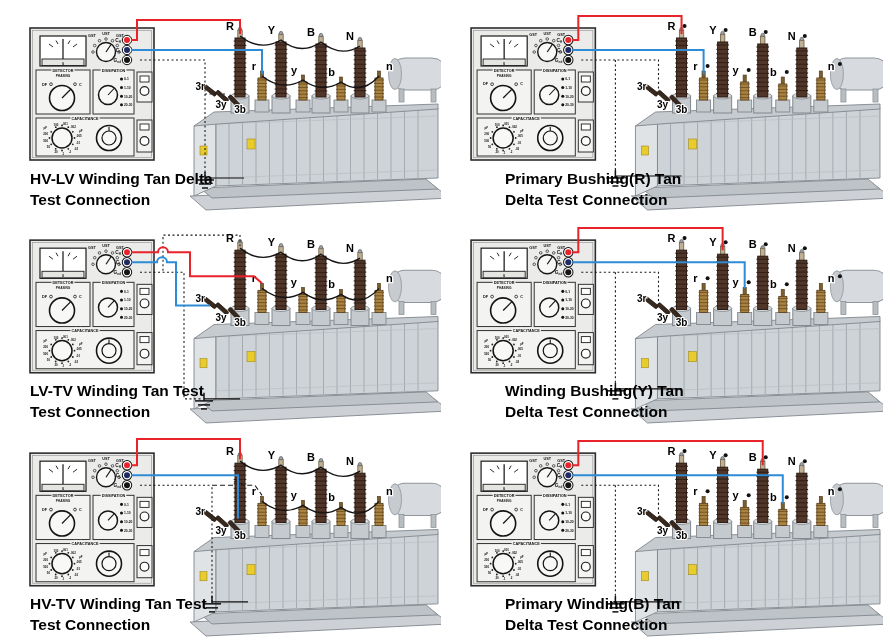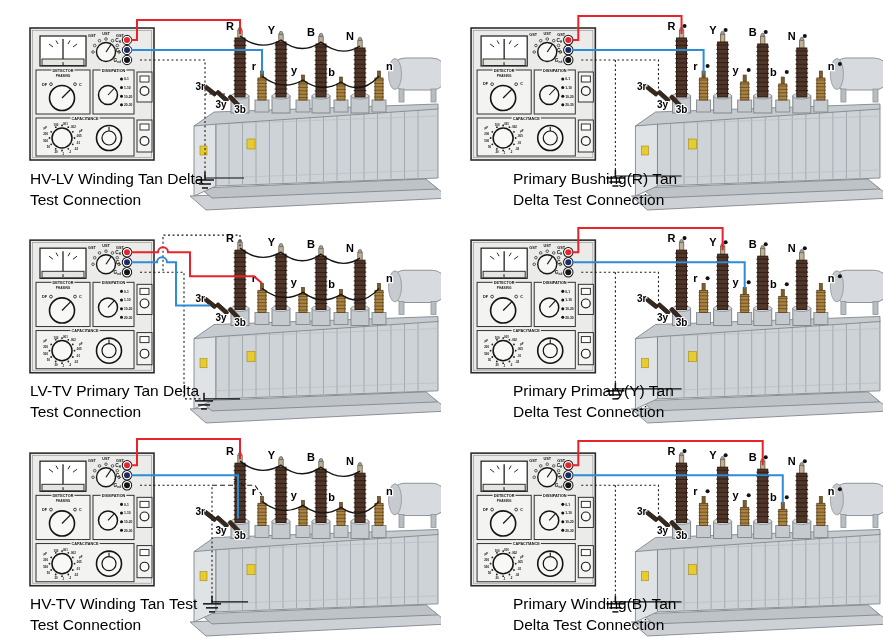--- a/index.html
+++ b/index.html
@@ -1,22 +1,22 @@
 <!DOCTYPE html>
 <html><head>
 <meta charset="utf-8">
 <style>
   html,body{margin:0;padding:0;background:#fff;}
   .canvas{position:relative;width:883px;height:638px;background:#ffffff;overflow:hidden;
           font-family:"Liberation Sans",sans-serif;}
   .panel{position:absolute;}
   .diagram{position:absolute;left:0;top:0;right:0;bottom:0;}
-  .caption{position:absolute;font-weight:400;font-size:15.5px;line-height:21px;color:#000;}
+  .caption{position:absolute;font-weight:700;font-size:15.5px;line-height:21px;color:#000;}
   .cap-left{left:30px;top:168px;}
-  .cap-right{left:72px;top:168px;}
+  .cap-right{left:64px;top:168px;}
   svg{display:block;}
   svg text{font-family:"Liberation Sans",sans-serif;}
   .lbl{font-weight:700;font-size:11px;fill:#000;paint-order:stroke;stroke:#fff;stroke-width:2.4px;}
   .tlbl{font-weight:700;font-size:10px;fill:#000;paint-order:stroke;stroke:#fff;stroke-width:2.2px;}
   .term{font-size:4.8px;font-weight:700;fill:#111;}
   .tt{font-size:3.8px;font-weight:700;fill:#111;}
   .tt2{font-size:3.2px;font-weight:700;fill:#111;}
   .tiny{font-size:3.8px;font-weight:700;fill:#111;}
   .tiny2{font-size:3.3px;font-weight:700;fill:#111;}
   .tiny3{font-size:2.9px;font-weight:700;fill:#111;}
@@ -936,21 +936,21 @@
               <line x1="195" y1="188" x2="213" y2="188"></line>
               <line x1="198" y1="192" x2="210" y2="192"></line>
               <line x1="201" y1="196" x2="207" y2="196"></line>
             </g>
             <path d="M131,50 H157 A5,5 0 0 1 167,50 H176 V93 H210" fill="none" stroke="#2e8bd6" stroke-width="2"></path>
             <path d="M131,40 H158 A5,5 0 0 1 168,40 H190 V64 H254 L262,71" fill="none" stroke="#e8232a" stroke-width="2"></path>
           </g>
         </svg>
       </div>
     <div class="caption cap-left">
-      <div>LV-TV Primary Tan Delta</div>
+      <div>LV-TV Winding Tan Test</div>
       <div>Test Connection</div>
     </div>
   </section>
 
   <section class="panel" style="left: 441px; top: 212px; width: 442px; height: 213px;">
     <div class="diagram">
         <svg width="442" height="213" viewBox="0 0 441 212" preserveAspectRatio="none">
           <g>
             <polygon points="190,196 434,186 450,198 206,210" fill="#cdd1d5" stroke="#81878d" stroke-width="0.9"></polygon>
             <polygon points="200,188 426,179 438,189 212,198" fill="#bec3c7" stroke="#81878d" stroke-width="0.9"></polygon>
@@ -1247,21 +1247,21 @@
               <line x1="165" y1="178" x2="183" y2="178"></line>
               <line x1="168" y1="182" x2="180" y2="182"></line>
               <line x1="171" y1="186" x2="177" y2="186"></line>
             </g>
             <path d="M131,50 L303,50 L303,76" fill="none" stroke="#2e8bd6" stroke-width="2"></path>
             <path d="M131,40 L137,40 L137,16 L281,16 L281,38" fill="none" stroke="#e8232a" stroke-width="2"></path>
           </g>
         </svg>
       </div>
     <div class="caption cap-right">
-      <div>Primary Primary(Y) Tan</div>
+      <div>Winding Bushing(Y) Tan</div>
       <div>Delta Test Connection</div>
     </div>
   </section>
 
   <section class="panel" style="left: 0px; top: 425px; width: 441px; height: 213px;">
     <div class="diagram">
         <svg width="441" height="213" viewBox="0 0 441 212" preserveAspectRatio="none">
           <g>
             <polygon points="190,196 434,186 450,198 206,210" fill="#cdd1d5" stroke="#81878d" stroke-width="0.9"></polygon>
             <polygon points="200,188 426,179 438,189 212,198" fill="#bec3c7" stroke="#81878d" stroke-width="0.9"></polygon>

